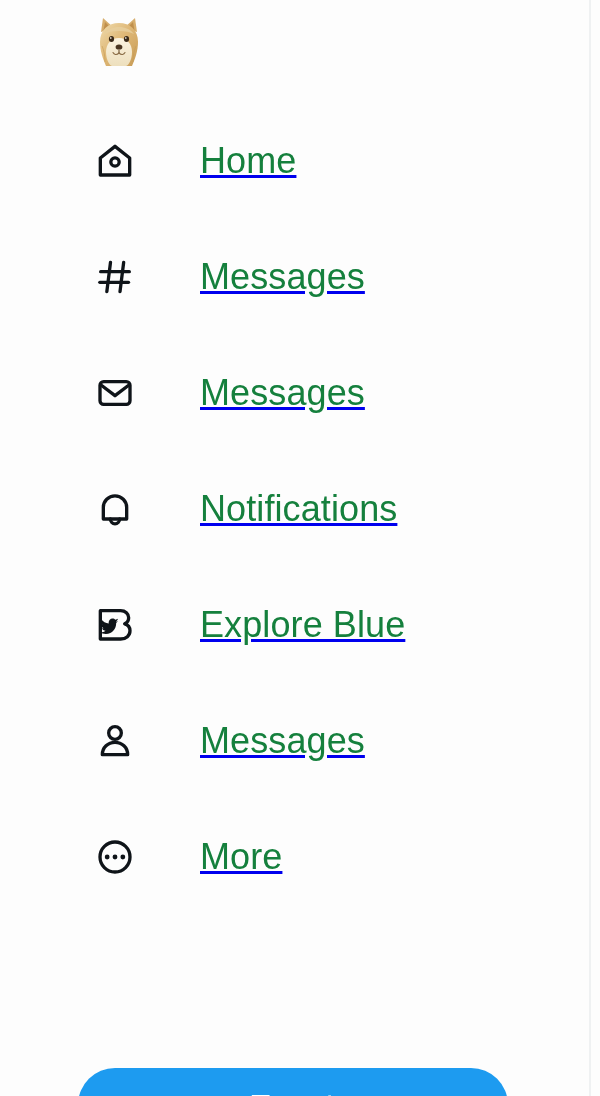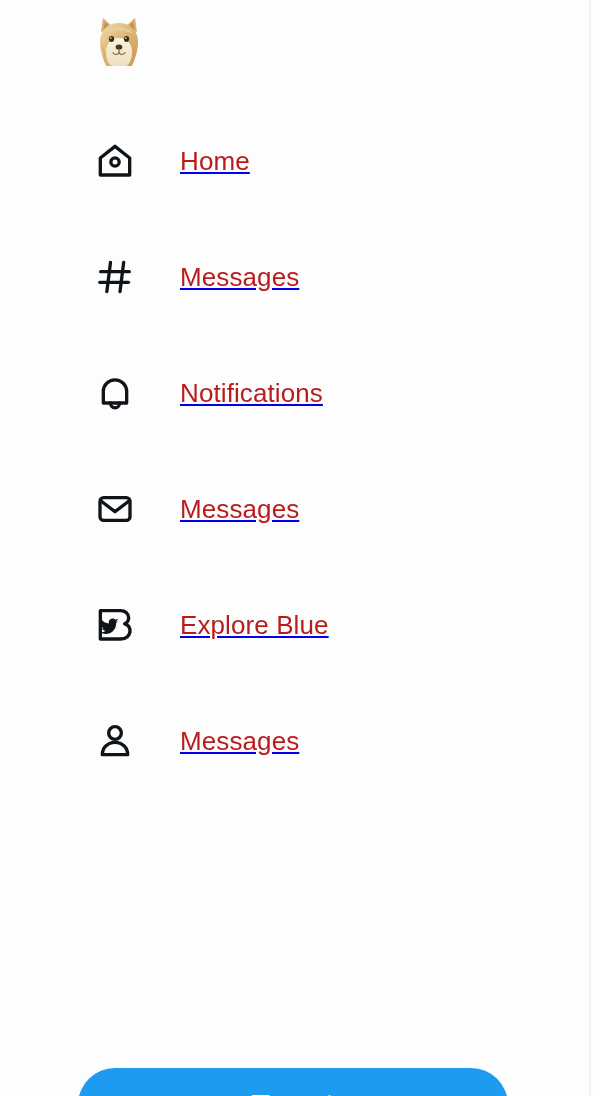--- a/index.html
+++ b/index.html
@@ -65,24 +65,24 @@
     height: 58px;
     flex: 0 0 58px;
     display: flex;
     align-items: center;
     justify-content: center;
   }
   .nav-icon svg {
     display: block;
   }
   .nav-label {
-    margin-left: 36px;
-    font-size: 26px;
+    margin-left: 56px;
+    font-size: 36px;
     line-height: 58px;
-    color: #b91c1c;
+    color: #15803d;
     font-weight: 400;
     letter-spacing: 0.1px;
     white-space: nowrap;
   }
 
   
   #tweet-button {
     position: absolute;
     left: 78px;
     top: 1068px;
@@ -167,35 +167,35 @@
           <line x1="3.4" y1="8.8" x2="20.6" y2="8.8"></line>
           <line x1="2.9" y1="15.2" x2="20.1" y2="15.2"></line>
         </svg>
       </span>
       <span class="nav-label">Messages</span>
     </a>
 
     <a class="nav-item" href="#">
       <span class="nav-icon">
         <svg width="40" height="40" viewBox="0 0 24 24" fill="none" stroke="#0f1419" stroke-width="2" stroke-linejoin="round" stroke-linecap="round">
+          <rect x="3" y="5.2" width="18" height="13.6" rx="2.2"></rect>
+          <path d="M3.6 7.2 L12 13.6 L20.4 7.2"></path>
+        </svg>
+      </span>
+      <span class="nav-label">Messages</span>
+    </a>
+
+    <a class="nav-item" href="#">
+      <span class="nav-icon">
+        <svg width="40" height="40" viewBox="0 0 24 24" fill="none" stroke="#0f1419" stroke-width="2" stroke-linejoin="round" stroke-linecap="round">
           <path d="M5 18 L5 11 C5 7.2 8.1 4.1 12 4.1 C15.9 4.1 19 7.2 19 11 L19 18 Z"></path>
           <path d="M9.2 18 C9.2 19.6 10.5 20.9 12 20.9 C13.5 20.9 14.8 19.6 14.8 18"></path>
         </svg>
       </span>
       <span class="nav-label">Notifications</span>
-    </a>
-
-    <a class="nav-item" href="#">
-      <span class="nav-icon">
-        <svg width="40" height="40" viewBox="0 0 24 24" fill="none" stroke="#0f1419" stroke-width="2" stroke-linejoin="round" stroke-linecap="round">
-          <rect x="3" y="5.2" width="18" height="13.6" rx="2.2"></rect>
-          <path d="M3.6 7.2 L12 13.6 L20.4 7.2"></path>
-        </svg>
-      </span>
-      <span class="nav-label">Messages</span>
     </a>
 
 
     <a class="nav-item" href="#">
       <span class="nav-icon">
         <svg width="40" height="40" viewBox="0 0 24 24" fill="none">
           <path d="M3.2 3.4 L15.4 3.4 C18.2 3.4 20.2 5.2 20.2 7.6 C20.2 9.3 19.2 10.7 17.8 11.3
                    C19.7 11.8 21 13.4 21 15.5 C21 18.3 18.7 20.4 15.4 20.4 L3.2 20.4 Z" stroke="#0f1419" stroke-width="2" stroke-linejoin="round" fill="none"></path>
           <path d="M13.8 8.3 C13.3 8.6 12.8 8.8 12.2 8.9 C11.8 8.4 11.2 8.1 10.5 8.1
                    C9.2 8.1 8.2 9.2 8.2 10.5 C8.2 10.7 8.2 10.9 8.3 11.1
@@ -215,18 +215,29 @@
     <a class="nav-item" href="#">
       <span class="nav-icon">
         <svg width="40" height="40" viewBox="0 0 24 24" fill="none" stroke="#0f1419" stroke-width="2" stroke-linejoin="round" stroke-linecap="round">
           <circle cx="12" cy="7.2" r="3.8"></circle>
           <path d="M4.4 20.2 C4.4 15.9 7.8 12.8 12 12.8 C16.2 12.8 19.6 15.9 19.6 20.2 Z"></path>
         </svg>
       </span>
       <span class="nav-label">Messages</span>
     </a>
 
+    <a class="nav-item" href="#">
+      <span class="nav-icon">
+        <svg width="40" height="40" viewBox="0 0 24 24" fill="none">
+          <circle cx="12" cy="12" r="9" stroke="#0f1419" stroke-width="2" fill="none"></circle>
+          <circle cx="7.3" cy="12" r="1.45" fill="#0f1419"></circle>
+          <circle cx="12" cy="12" r="1.45" fill="#0f1419"></circle>
+          <circle cx="16.7" cy="12" r="1.45" fill="#0f1419"></circle>
+        </svg>
+      </span>
+      <span class="nav-label">More</span>
+    </a>
 
   </nav>
 
   <button id="tweet-button">Tweet</button>
 
 </div>
 
 </body></html>

